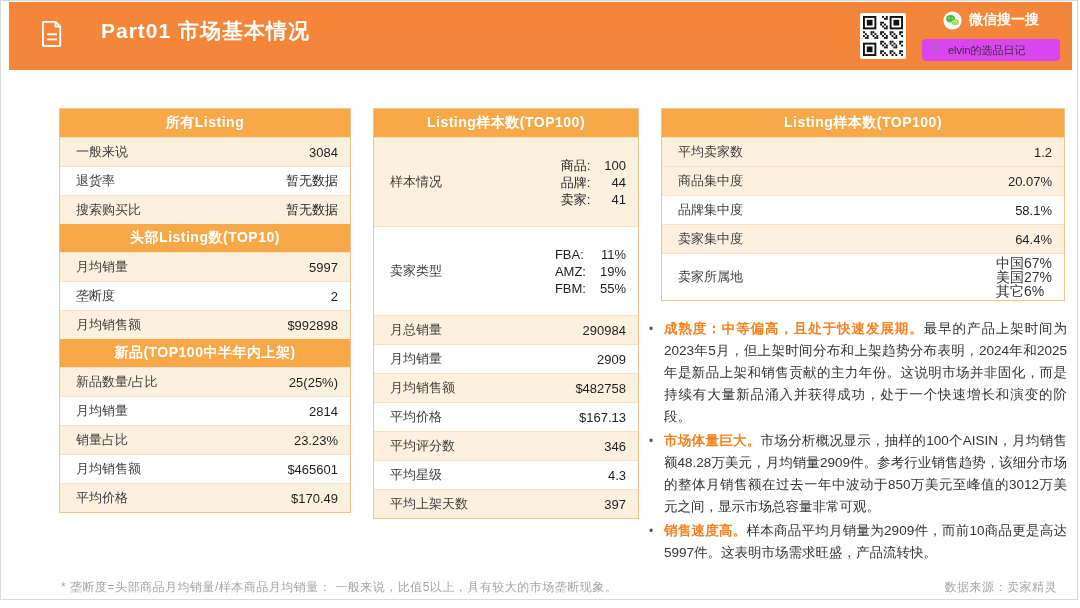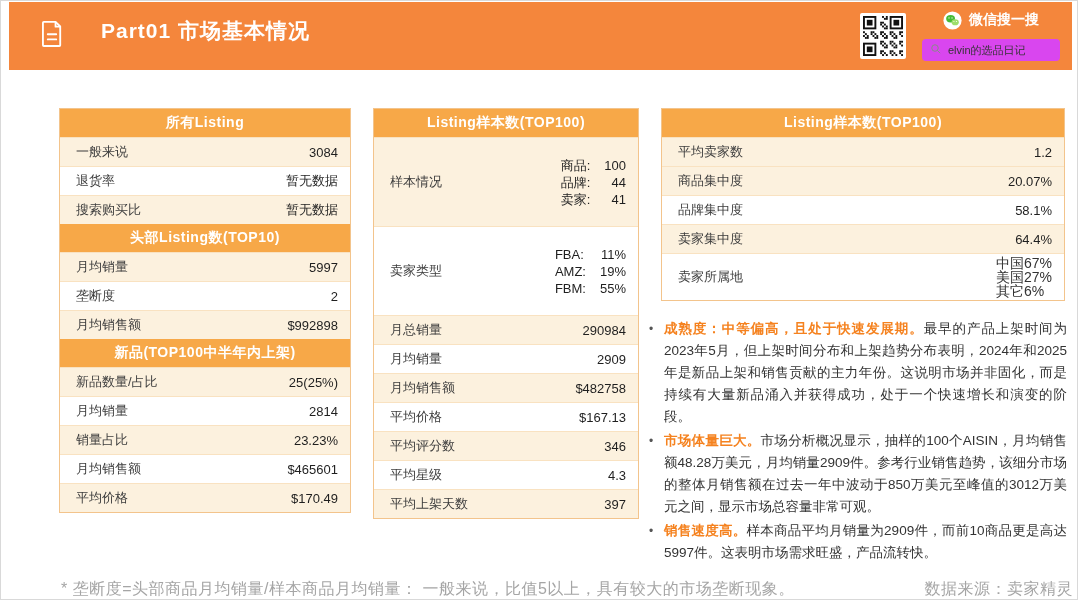--- a/index.html
+++ b/index.html
@@ -46,22 +46,22 @@
 
   
   .bullets{list-style:none;margin:17px 0 0 -12px;padding:0;width:418px;}
   .bullets li{display:flex;margin:0 0 2px 0;}
   .bullets .dot{width:15px;flex:none;font-size:12px;color:#555;line-height:22px;}
   .bullets p{margin:0;font-size:13.5px;line-height:22px;color:#333;text-align:justify;}
   .lead{color:#F5821F;font-weight:700;}
 
   
   .footer{position:absolute;left:0;top:578px;width:1080px;box-sizing:border-box;
-    display:flex;justify-content:space-between;padding:0 8px 0 60px;
-    font-size:16px;color:#A5A5A5;letter-spacing:.5px;}
+    display:flex;justify-content:space-between;padding:0 24px 0 60px;
+    font-size:12px;color:#A5A5A5;letter-spacing:.5px;}
 </style>
 </head>
 <body>
 
 <div class="page">
 
   <header class="topbar">
     <div class="title-wrap">
       <span class="doc-icon">
         <svg width="34" height="34" viewBox="0 0 24 24">

